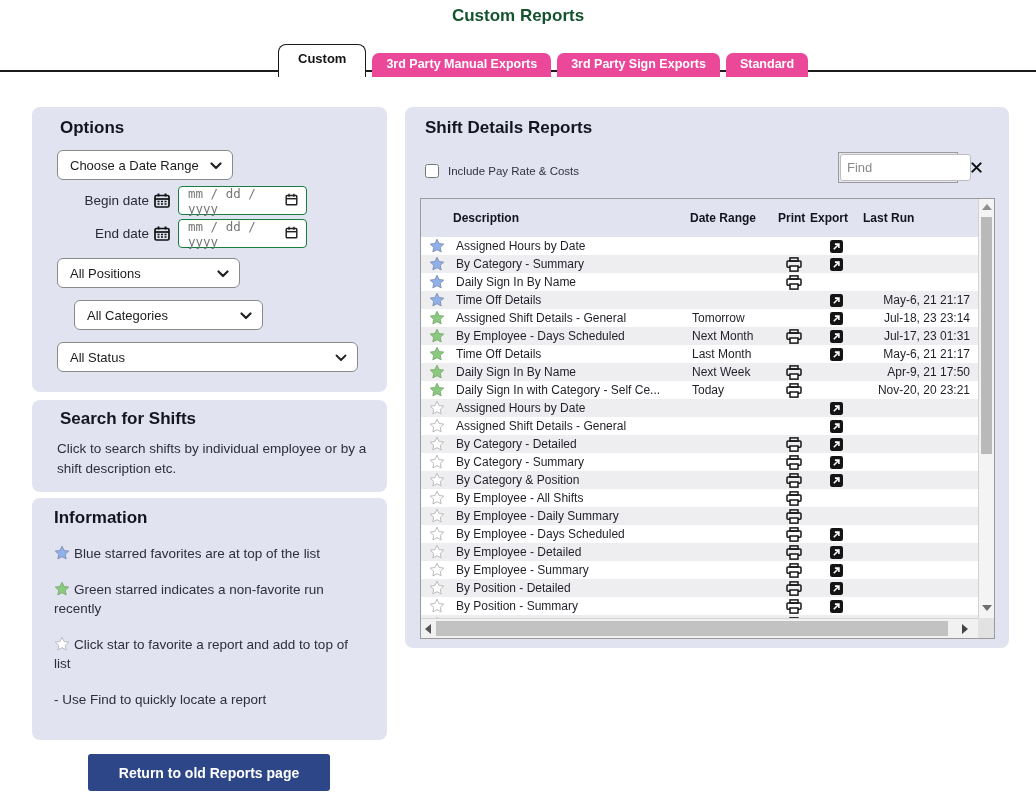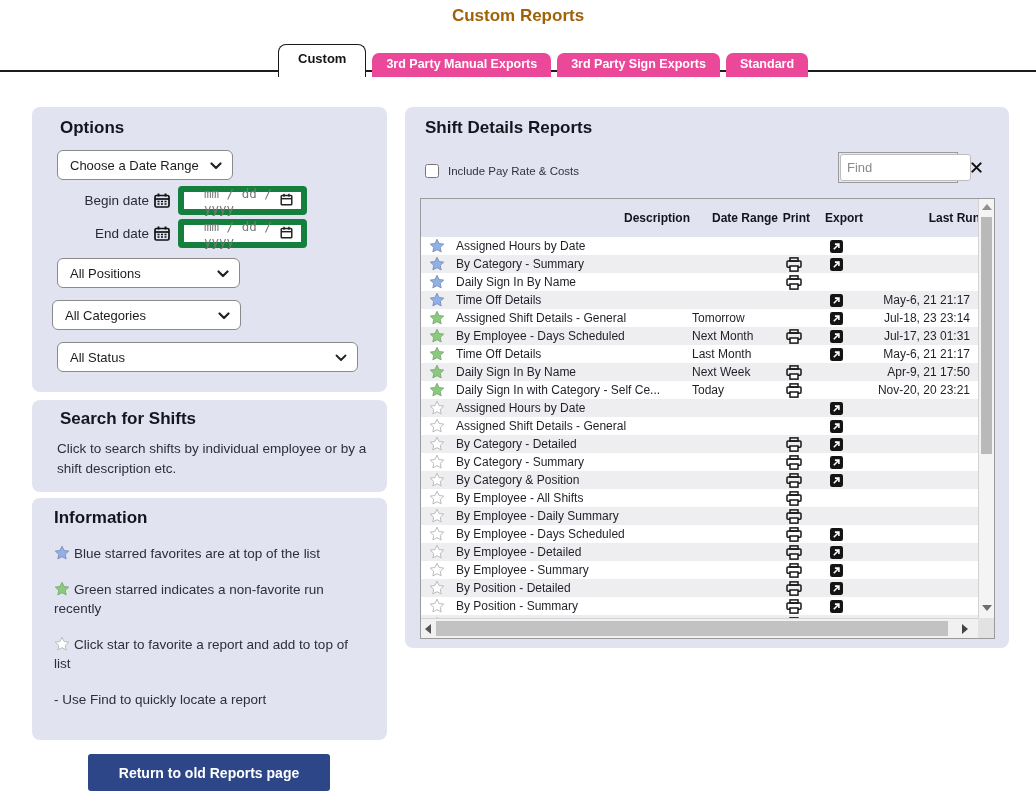--- a/index.html
+++ b/index.html
@@ -1,21 +1,21 @@
 <!DOCTYPE html>
 <html><head>
 <meta charset="utf-8">
 <style>
   * { margin:0; padding:0; box-sizing:border-box; }
   html,body { background:#fff; }
   body { font-family:"Liberation Sans", sans-serif; color:#222; }
   .canvas { position:relative; width:1036px; height:801px; background:#fff; overflow:hidden; }
 
   .page-title { position:absolute; top:6px; left:0; width:1036px; text-align:center;
-    font-size:17px; font-weight:bold; color:#a16207; }
+    font-size:17px; font-weight:bold; color:#14532d; }
 
   
   .tab-rule { position:absolute; top:70px; left:0; width:1036px; height:2px; background:#1c1c1c; z-index:1; }
   .tabs { position:absolute; top:44px; left:278px; display:flex; align-items:flex-end; z-index:2; }
   .tab { margin-right:6px; border-radius:7px 7px 0 0; font-weight:bold; cursor:pointer; }
   .tab.purple { background:#ec4899; color:#fff; font-size:12.5px; padding:4px 14px 5px 14px; height:24px; }
   .tab.active { position:relative; z-index:3; background:#fff; color:#141414; font-size:13px;
     border:1.6px solid #1a1a1a; border-bottom:none; border-radius:8px 8px 0 0;
     padding:6px 19px 12px 19px; height:33px; }
 
@@ -24,28 +24,28 @@
   .panel h2 { font-size:17px; font-weight:bold; color:#15151f; }
 
   
   #options-panel { left:32px; top:107px; width:355px; height:285px; }
   #options-panel h2 { position:absolute; left:28px; top:11px; }
   .sel { position:absolute; background:#fff; border:1px solid #8a8a8a; border-radius:6px; height:30px;
     display:flex; align-items:center; justify-content:space-between; padding:0 10px 0 12px;
     font-size:13px; color:#1c1c1c; cursor:pointer; }
   #sel-daterange { left:25px; top:43px; width:176px; }
   #sel-positions { left:25px; top:151px; width:183px; }
-  #sel-categories { left:20px; top:193px; width:189px; }
+  #sel-categories { left:42px; top:193px; width:189px; }
   #sel-status { left:25px; top:235px; width:301px; }
   .date-row { position:absolute; left:25px; display:flex; align-items:center; }
   #row-begin { top:79px; } #row-end { top:112px; }
   .date-label { width:92px; text-align:right; font-size:13.5px; color:#2a2a36; }
   .cal-glyph { margin:0 8px 0 5px; display:inline-flex; }
-  .date-input { width:129px; height:29px; background:#fff; border:6px solid #15803d; border-radius:4px;
-    display:flex; align-items:center; justify-content:space-between; padding:0 8px 0 20px; cursor:text; }
+  .date-input { width:129px; height:29px; background:#fff; border:1px solid #15803d; border-radius:4px;
+    display:flex; align-items:center; justify-content:space-between; padding:0 8px 0 9px; cursor:text; }
   .date-ph { font-family:"DejaVu Sans Mono", monospace; font-size:12.5px; color:#777; }
 
   #search-panel { left:32px; top:400px; width:355px; height:92px; }
   #search-panel h2 { position:absolute; left:28px; top:9px; }
   #search-panel .body { position:absolute; left:25px; top:39px; width:310px;
     font-size:13.5px; line-height:20px; color:#2e2e3c; }
 
   #info-panel { left:32px; top:498px; width:355px; height:242px; padding:10px 20px 0 22px; }
   #info-panel h2 { margin-bottom:16px; }
   .info-item { font-size:13.5px; line-height:19px; color:#2e2e3c; margin-bottom:17px; }
@@ -68,21 +68,21 @@
     font-family:"Liberation Sans", sans-serif; font-size:13px; padding:0 6px; color:#222; outline:none; }
   .find-box input::placeholder { color:#8a8a8a; }
   .find-clear { width:18px; height:27px; display:flex; align-items:center; justify-content:center; cursor:pointer; }
 
   
   .rtable { position:absolute; left:15px; top:91px; width:575px; height:441px;
     border:1px solid #9a9a9a; background:#fff; }
   .thead { position:absolute; left:0; top:0; width:559px; height:38px; background:#e1e3f1;
     display:grid; grid-template-columns:32px 237px 88px 32px 53px 117px; align-items:center;
     font-size:12px; font-weight:bold; color:#14141c; }
-  .thead span { text-align:right; }
+  .thead span { text-align:left; }
   .rows { position:absolute; left:0; top:38px; width:559px; height:381px; overflow:hidden; background:#fff; }
   .trow { display:grid; grid-template-columns:32px 237px 88px 32px 53px 117px; height:18px;
     align-items:center; font-size:12px; color:#1f1f28; }
   .trow.alt { background:#eeeef1; }
   .cell.star { display:flex; justify-content:center; cursor:pointer; }
   .cell.desc { padding-left:3px; white-space:nowrap; overflow:hidden; }
   .cell.range { padding-left:2px; white-space:nowrap; }
   .cell.print, .cell.export { display:flex; justify-content:center; }
   .cell.print { cursor:pointer; } .cell.export { cursor:pointer; }
   .cell.lastrun { text-align:right; padding-right:10px; white-space:nowrap; }

